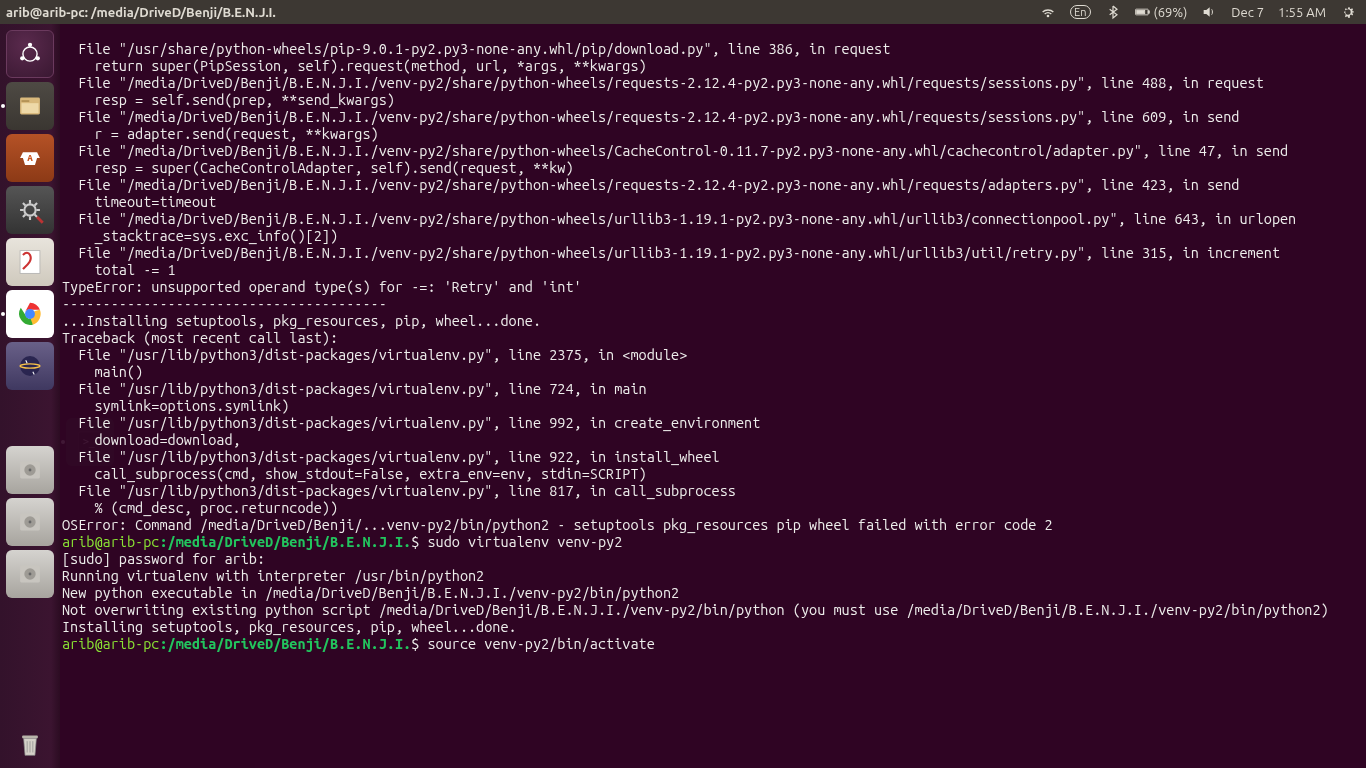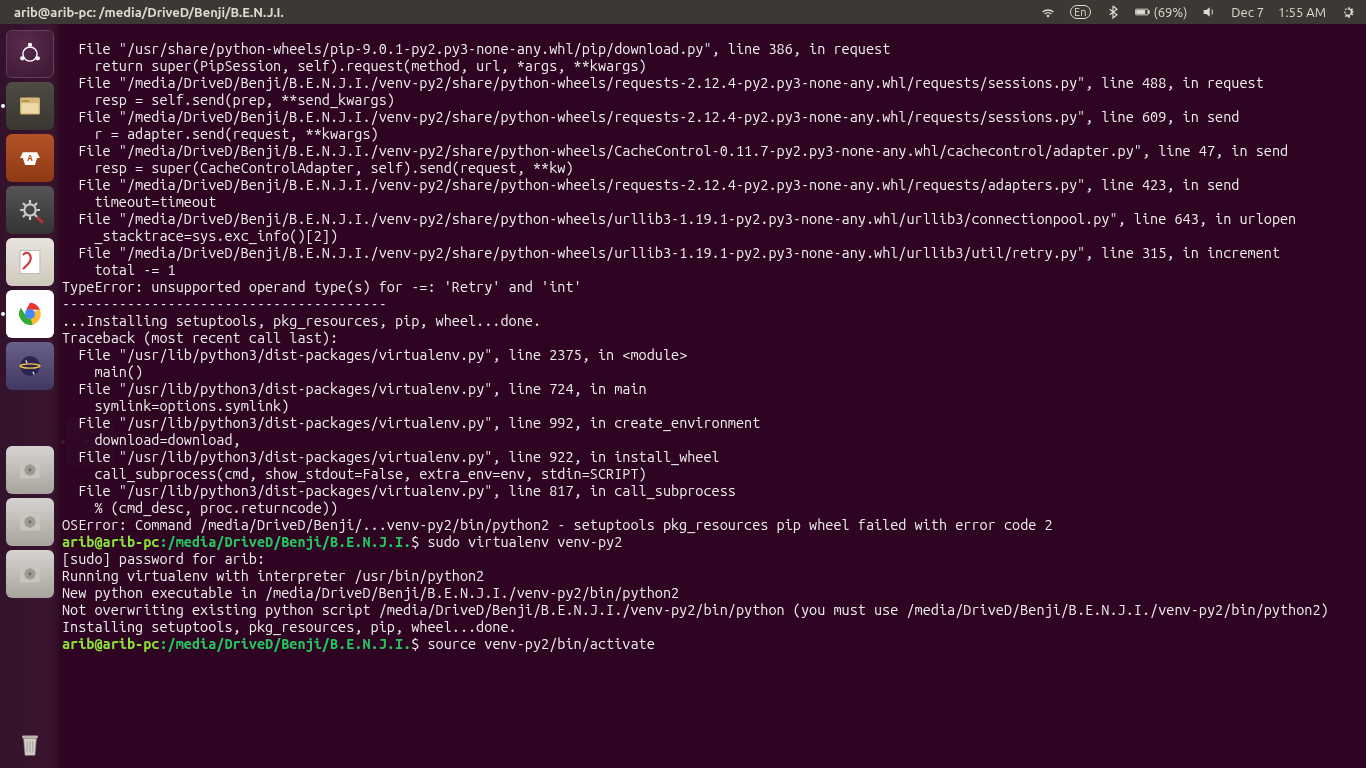--- a/index.html
+++ b/index.html
@@ -14,21 +14,21 @@
 .menubar {
   height: 24px;
   background: #3d3833;
   display: flex;
   align-items: center;
   color: #dfdbd2;
   font-family: Ubuntu, sans-serif;
   font-size: 13px;
   font-weight: bold;
 }
-.menubar .title { padding-left: 6px; flex: 1; margin-left: 8px; }
+.menubar .title { padding-left: 6px; flex: 1; }
 .menubar .indicators { display: flex; align-items: center; gap: 14px; padding-right: 10px; }
 .menubar .indicators span { display: inline-flex; align-items: center; gap: 3px; font-weight: normal; }
 .menubar svg { width: 16px; height: 16px; }
 .launcher {
   position: absolute;
   left: 0; top: 24px; bottom: 0;
   width: 60px;
   background: linear-gradient(to right, #33122b 0%, #3b1430 85%, #2c0c22 100%);
   display: flex; flex-direction: column; align-items: center;
   padding-top: 6px;
@@ -62,21 +62,21 @@
   background: rgba(48, 4, 36, 0.92);
   color: #eeeeec;
   font-size: 14.5px;
   line-height: 17px;
   padding: 16px 2px;
   white-space: pre-wrap;
   word-break: break-all;
   font-family: "Ubuntu Mono", monospace;
 }
 .terminal .line { display: block; }
-.prompt-user { color: #8ae234; font-weight: bold; }
+.prompt-user { color: #8ae234; font-weight: normal; }
 .prompt-path { color: #22c55e; font-weight: bold; }
 .prompt-sep { color: #eeeeec; }
 </style>
 </head>
 <body>
 
 <div class="menubar">
   <div class="title">arib@arib-pc: /media/DriveD/Benji/B.E.N.J.I.</div>
   <div class="indicators">
     <span>

